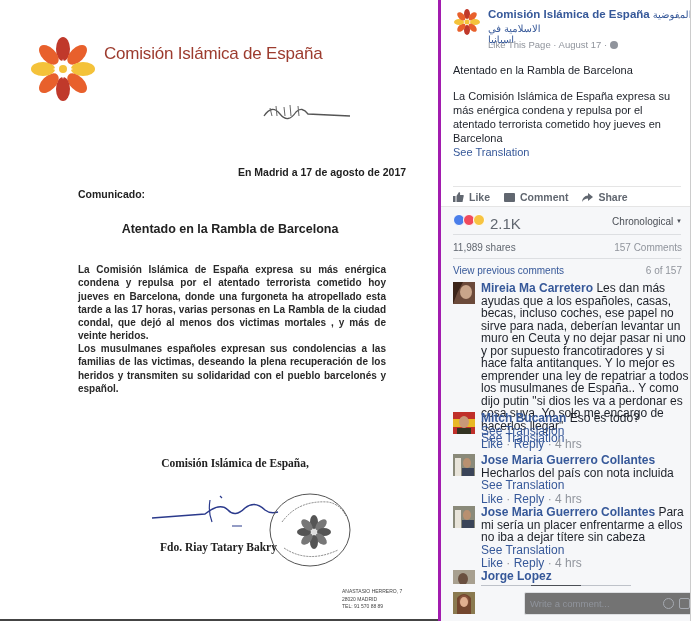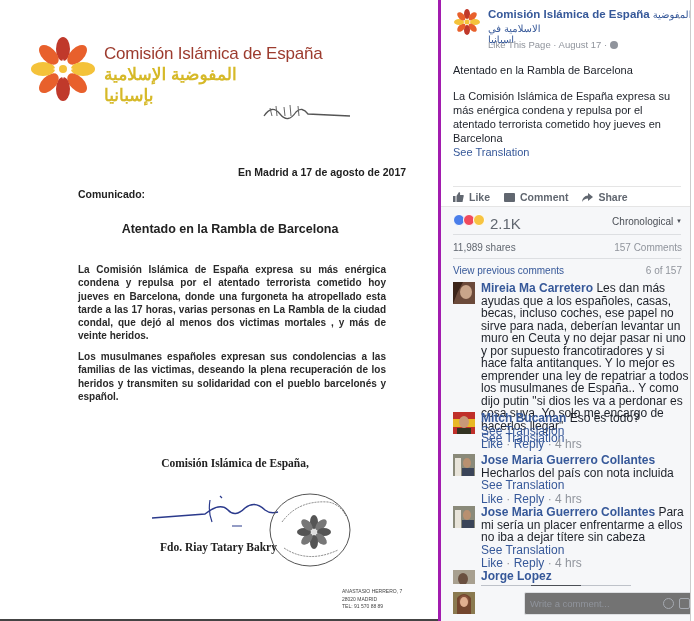--- a/index.html
+++ b/index.html
@@ -10,21 +10,21 @@
   .doc { position: absolute; left: 0; top: 0; width: 438px; height: 621px; background: #fff; border-bottom: 2px solid #444; }
   .doc-logo { position: absolute; left: 30px; top: 36px; width: 66px; height: 66px; }
   .doc-logo-title { position: absolute; left: 104px; top: 44px; font-family: "Liberation Sans", sans-serif; font-size: 17px; color: #9c3b2e; letter-spacing: -0.2px; }
   .doc-logo-arabic { position: absolute; left: 104px; top: 64px; font-size: 17px; font-weight: bold; color: #d6b928; direction: rtl; width: 170px; text-align: left; }
   .doc-basmala { position: absolute; left: 262px; top: 100px; width: 90px; height: 22px; }
   .doc-date { position: absolute; left: 238px; top: 166px; font-family: "Liberation Sans", sans-serif; font-size: 10.5px; font-weight: bold; color: #222; }
   .doc-comunicado { position: absolute; left: 78px; top: 188px; font-size: 10.5px; font-weight: bold; color: #222; }
   .doc-heading { position: absolute; left: 0; width: 438px; top: 222px; text-align: center; padding-left: 22px; font-size: 12.5px; font-weight: bold; color: #222; }
   .doc-para { position: absolute; left: 78px; width: 308px; font-size: 10px; font-weight: bold; color: #2a2a2a; line-height: 13.3px; text-align: justify; }
   .doc-p1 { top: 263px; }
-  .doc-p2 { top: 342px; margin-top: 8px; }
+  .doc-p2 { top: 342px; }
   .doc-p3 { top: 388px; }
   .doc-sig-title { position: absolute; left: 140px; width: 190px; top: 457px; text-align: center; font-family: "Liberation Serif", serif; font-size: 11.5px; font-weight: bold; color: #222; line-height: 13px; }
   .doc-signature { position: absolute; left: 150px; top: 492px; width: 130px; height: 40px; }
   .doc-sig-name { position: absolute; left: 160px; top: 541px; font-family: "Liberation Serif", serif; font-size: 11.5px; font-weight: bold; color: #222; }
   .doc-stamp { position: absolute; left: 268px; top: 492px; width: 84px; height: 76px; }
   .doc-address { position: absolute; left: 342px; top: 588px; font-size: 5px; color: #444; line-height: 7.5px; }
 
   
   .fb { position: absolute; left: 438px; top: 0; width: 252px; height: 621px; background: #fff; border-left: 3px solid #a21caf; }
   .fb-rightborder { position: absolute; left: 690px; top: 0; width: 4px; height: 621px; background: #fff; border-left: 1px solid #ccc; }
@@ -95,21 +95,20 @@
       <ellipse cx="0" cy="-20" rx="7" ry="12" fill="#e8602c" transform="rotate(135)"></ellipse>
       <ellipse cx="0" cy="-20" rx="7" ry="12" fill="#c0392b" transform="rotate(180)"></ellipse>
       <ellipse cx="0" cy="-20" rx="7" ry="12" fill="#e8602c" transform="rotate(225)"></ellipse>
       <ellipse cx="0" cy="-20" rx="7" ry="12" fill="#f4c23a" transform="rotate(270)"></ellipse>
       <ellipse cx="0" cy="-20" rx="7" ry="12" fill="#e8602c" transform="rotate(315)"></ellipse>
       <polygon points="0,-10 3,-3 10,0 3,3 0,10 -3,3 -10,0 -3,-3" fill="#fff"></polygon>
       <circle cx="0" cy="0" r="4" fill="#f4c23a"></circle>
     </g>
   </svg>
   <div class="doc-logo-title">Comisión Islámica de España</div>
-  <div class="doc-logo-arabic">المفوضية الإسلامية بإسبانيا</div>
 
   <svg class="doc-basmala" viewBox="0 0 90 22">
     <path d="M2 16 Q10 4 18 14 T34 12 Q40 6 46 14 L88 16" stroke="#555" stroke-width="1.3" fill="none"></path>
     <path d="M8 8 l2 8 M14 6 l1 10 M22 7 l1 9 M28 5 l1 11 M36 6 l1 10" stroke="#666" stroke-width="1" fill="none"></path>
   </svg>
 
   <div class="doc-date">En Madrid a 17 de agosto de 2017</div>
   <div class="doc-comunicado">Comunicado:</div>
   <div class="doc-heading">Atentado en la Rambla de Barcelona</div>
   <div class="doc-para doc-p1">La Comisión Islámica de España expresa su más enérgica condena y repulsa por el atentado terrorista cometido hoy jueves en Barcelona, donde una furgoneta ha atropellado esta tarde a las 17 horas, varias personas en La Rambla de la ciudad condal, que dejó al menos dos victimas mortales , y más de veinte heridos.</div>

